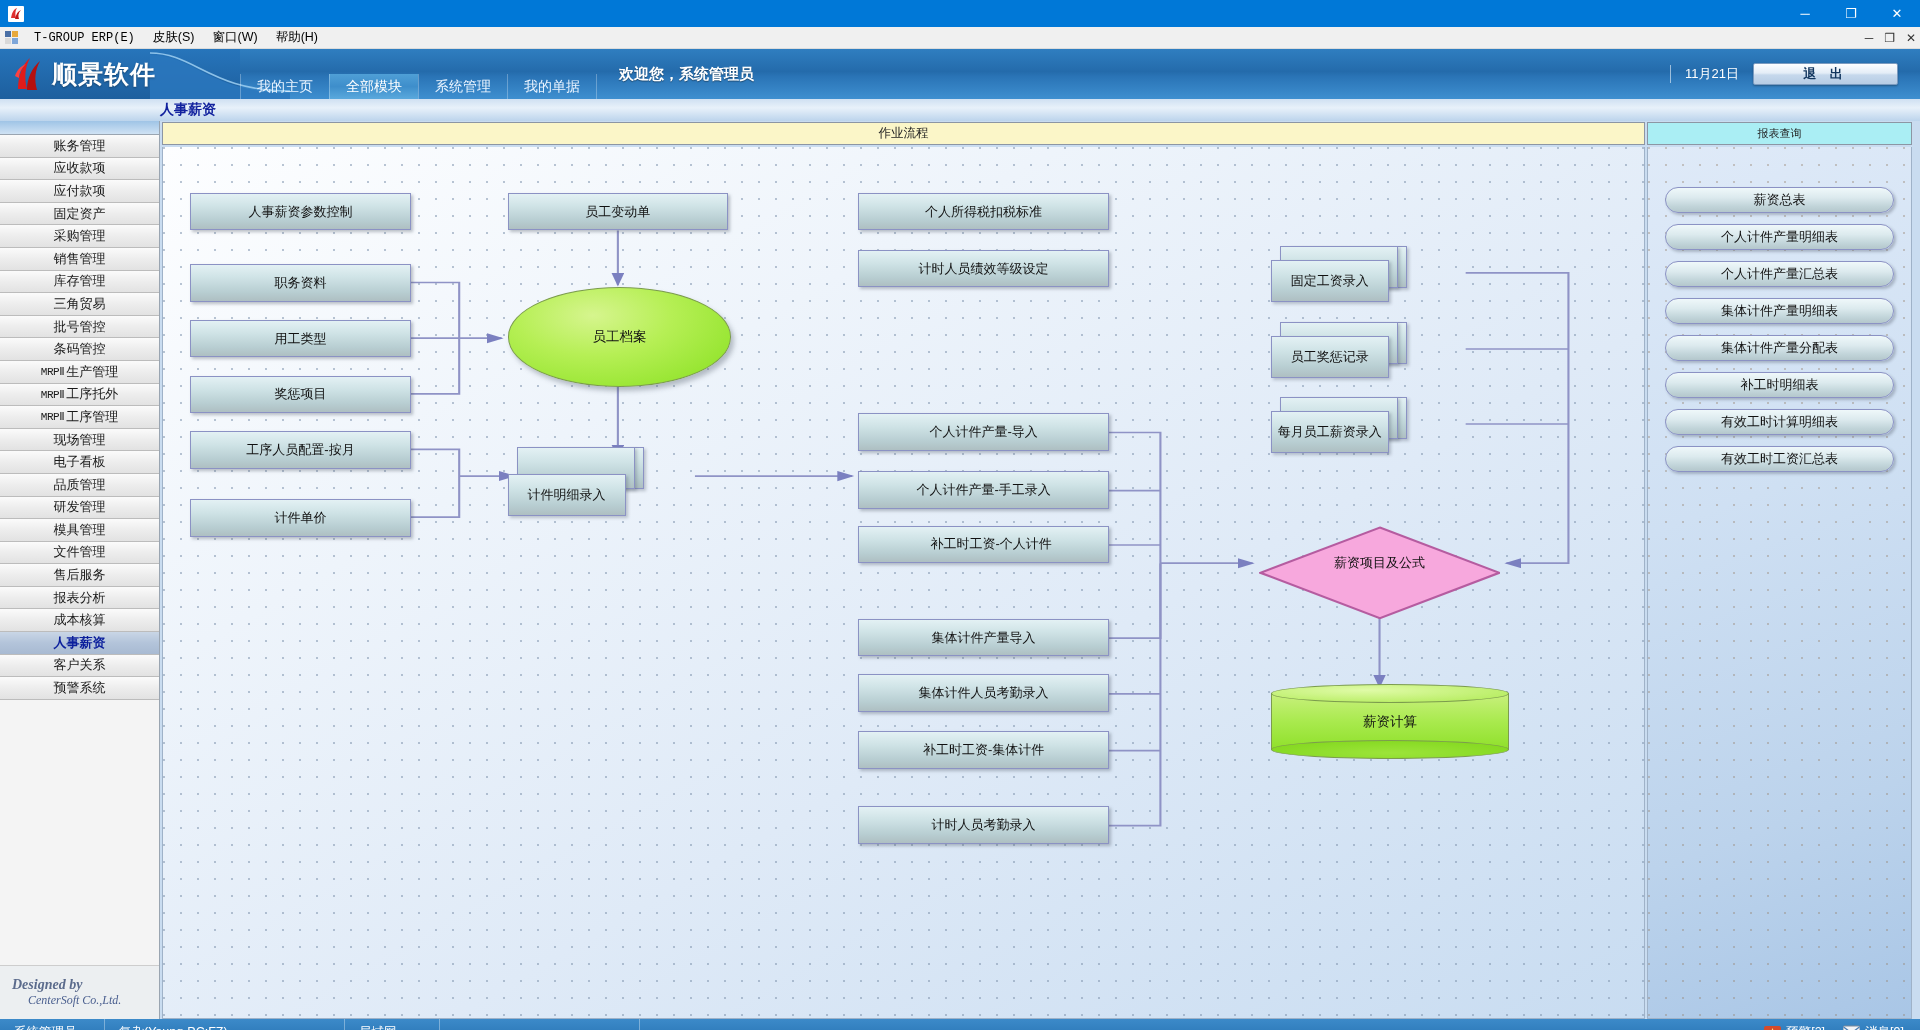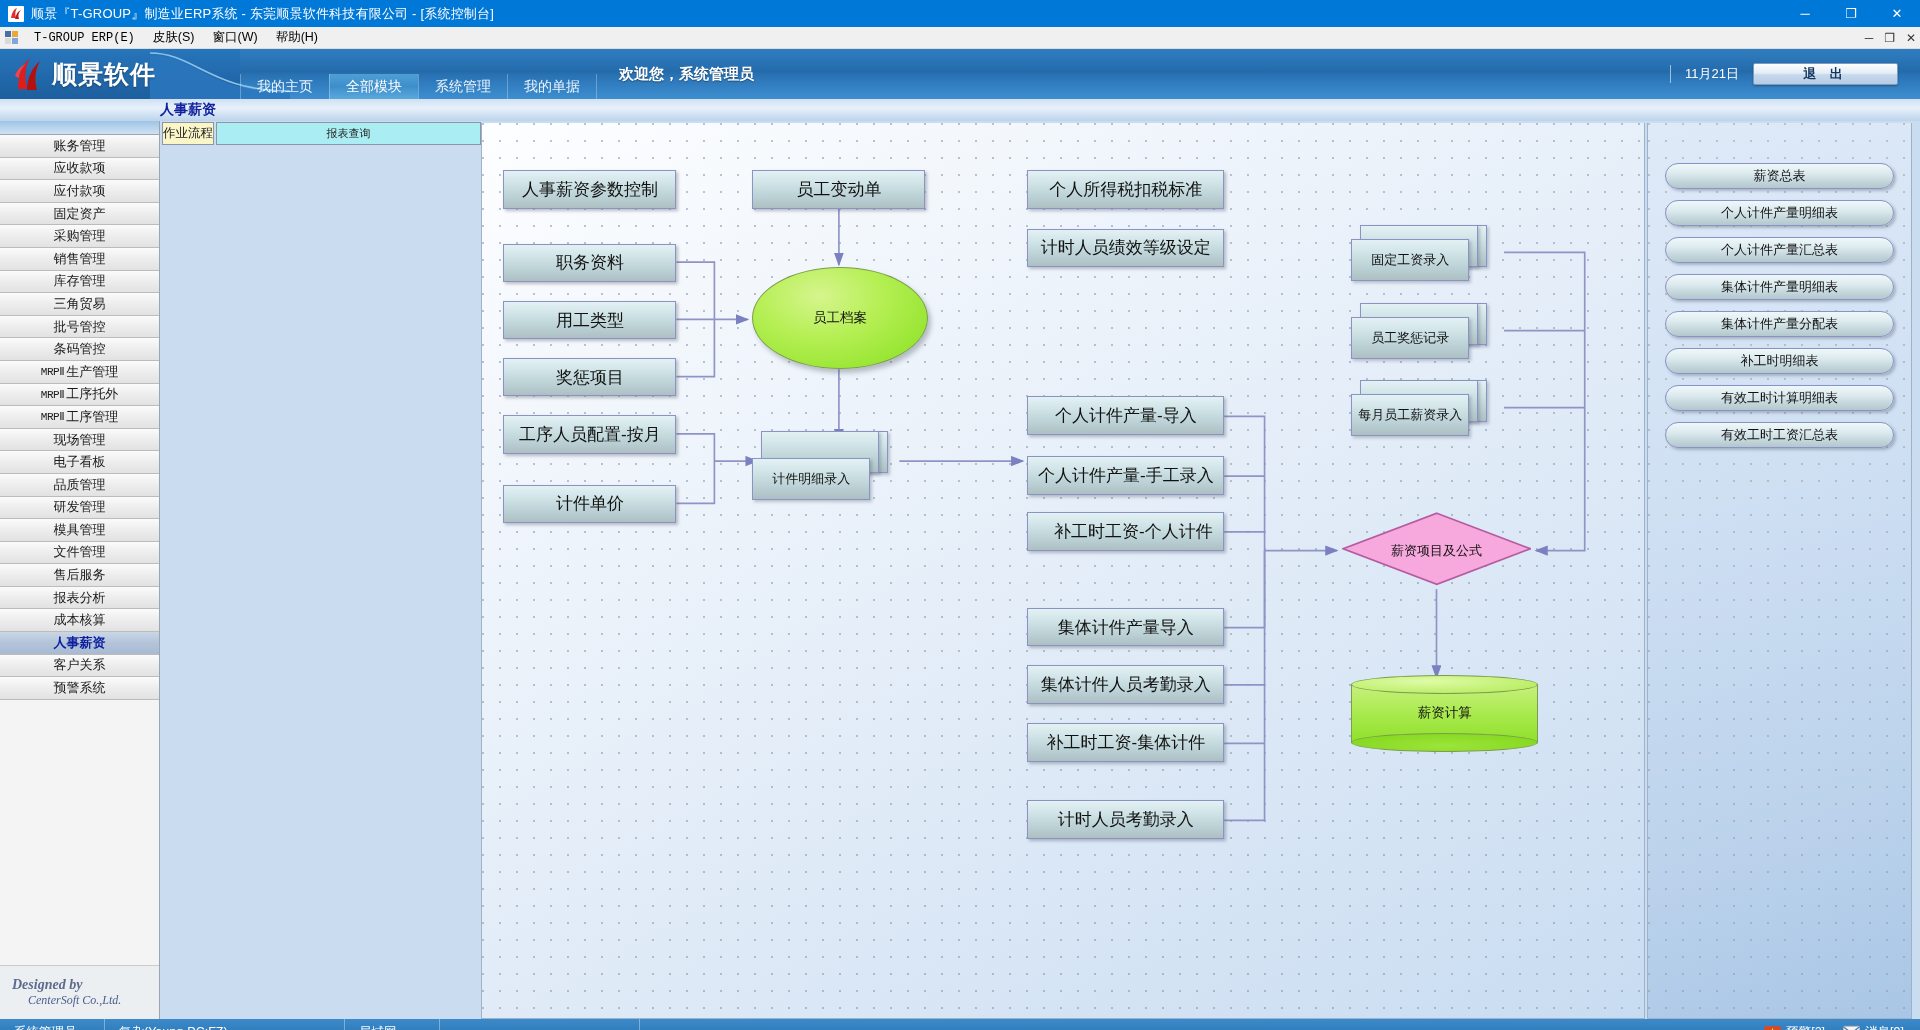--- a/index.html
+++ b/index.html
@@ -87,21 +87,21 @@
     margin-right:2px; letter-spacing:-.4px; }
   .side-fill{ flex:1 1 auto; background:#f4f4f4; }
   .side-foot{ height:54px; background:#eceff1; border-top:1px solid #cdcdcd;
     display:flex; flex-direction:column; justify-content:center; padding-left:12px; }
   .dsg1{ font-family:"Liberation Serif", serif; font-style:italic; font-weight:bold;
     font-size:14px; color:#5b6b8c; }
   .dsg2{ font-family:"Liberation Serif", serif; font-style:italic; font-size:12px;
     color:#4a5f8f; padding-left:16px; }
 
   
-  .canvaswrap{ flex:1 1 auto; display:flex; flex-direction:row;
+  .canvaswrap{ flex:1 1 auto; display:flex; flex-direction:column;
     background:#c9dcf0; padding:0 8px 0 2px; }
   .tabrow{ display:flex; height:23px; margin-top:1px; gap:2px; }
   .tab-flow{ flex:1 1 auto; background:#fbf6c8; border:1px solid #8c96a4;
     display:flex; align-items:center; justify-content:center;
     font-size:12.5px; color:#222; }
   .tab-rep{ width:265px; flex:none; background:#aaeef4; border:1px solid #8c96a4;
     display:flex; align-items:center; justify-content:center;
     font-size:11px; color:#222; }
 
   .panels{ flex:1 1 auto; display:flex; gap:2px; margin-top:2px; }
@@ -113,21 +113,21 @@
   }
   .reppanel{ width:265px; flex:none; position:relative; overflow:hidden;
     border:1px solid #9fb2c8; border-top:none;
     background:
       radial-gradient(circle at 1px 1px, rgba(150,130,110,.40) 1px, transparent 1.3px) 0 0/17px 17px,
       linear-gradient(160deg,#dfeaf8 0%,#cfe0f3 40%,#bcd3ec 75%,#a9c6e6 100%);
   }
 
   
   .node{ position:absolute; display:flex; align-items:center; justify-content:center;
-    font-size:17px; color:#111; white-space:nowrap; border:1px solid #8b92c4;
+    font-size:13px; color:#111; white-space:nowrap; border:1px solid #8b92c4;
     background:linear-gradient(180deg,#e3f1f4 0%,#cfe3e6 35%,#b8ced2 75%,#aebfc2 100%);
     box-shadow:2px 2px 3px rgba(70,80,95,.35); z-index:5; }
   .node.wide{ height:31px; }
   
   .stack{ position:absolute; z-index:4; }
   .stack .card{ position:absolute; border:1px solid #8b92c4;
     background:linear-gradient(180deg,#e3f1f4 0%,#cfe3e6 35%,#b8ced2 75%,#aebfc2 100%);
     box-shadow:2px 2px 3px rgba(70,80,95,.30); }
   .stack .front{ display:flex; align-items:center; justify-content:center;
     font-size:13px; color:#111; white-space:nowrap; z-index:3; }
@@ -183,21 +183,20 @@
 <body>
 
 <div class="titlebar">
   <span class="tb-logo">
     <svg width="16" height="16" viewBox="0 0 16 16">
       <rect x="0" y="0" width="16" height="16" fill="#ffffff" rx="1"></rect>
       <path d="M3 12 C4 6 6 3 9 2 C7 5 7 8 8 12 Z" fill="#e03030"></path>
       <path d="M7 13 C8 8 10 5 13 4 C10 7 10 10 11 13 Z" fill="#c01818"></path>
     </svg>
   </span>
-  <span class="tb-title">顺景『T-GROUP』制造业ERP系统 - 东莞顺景软件科技有限公司 - [系统控制台]</span>
   <div class="tb-btns">
     <div class="tb-btn">─</div>
     <div class="tb-btn">❐</div>
     <div class="tb-btn close">✕</div>
   </div>
 </div>
 
 <div class="menubar">
   <span class="mb-icon">
     <svg width="14" height="14" viewBox="0 0 14 14">

